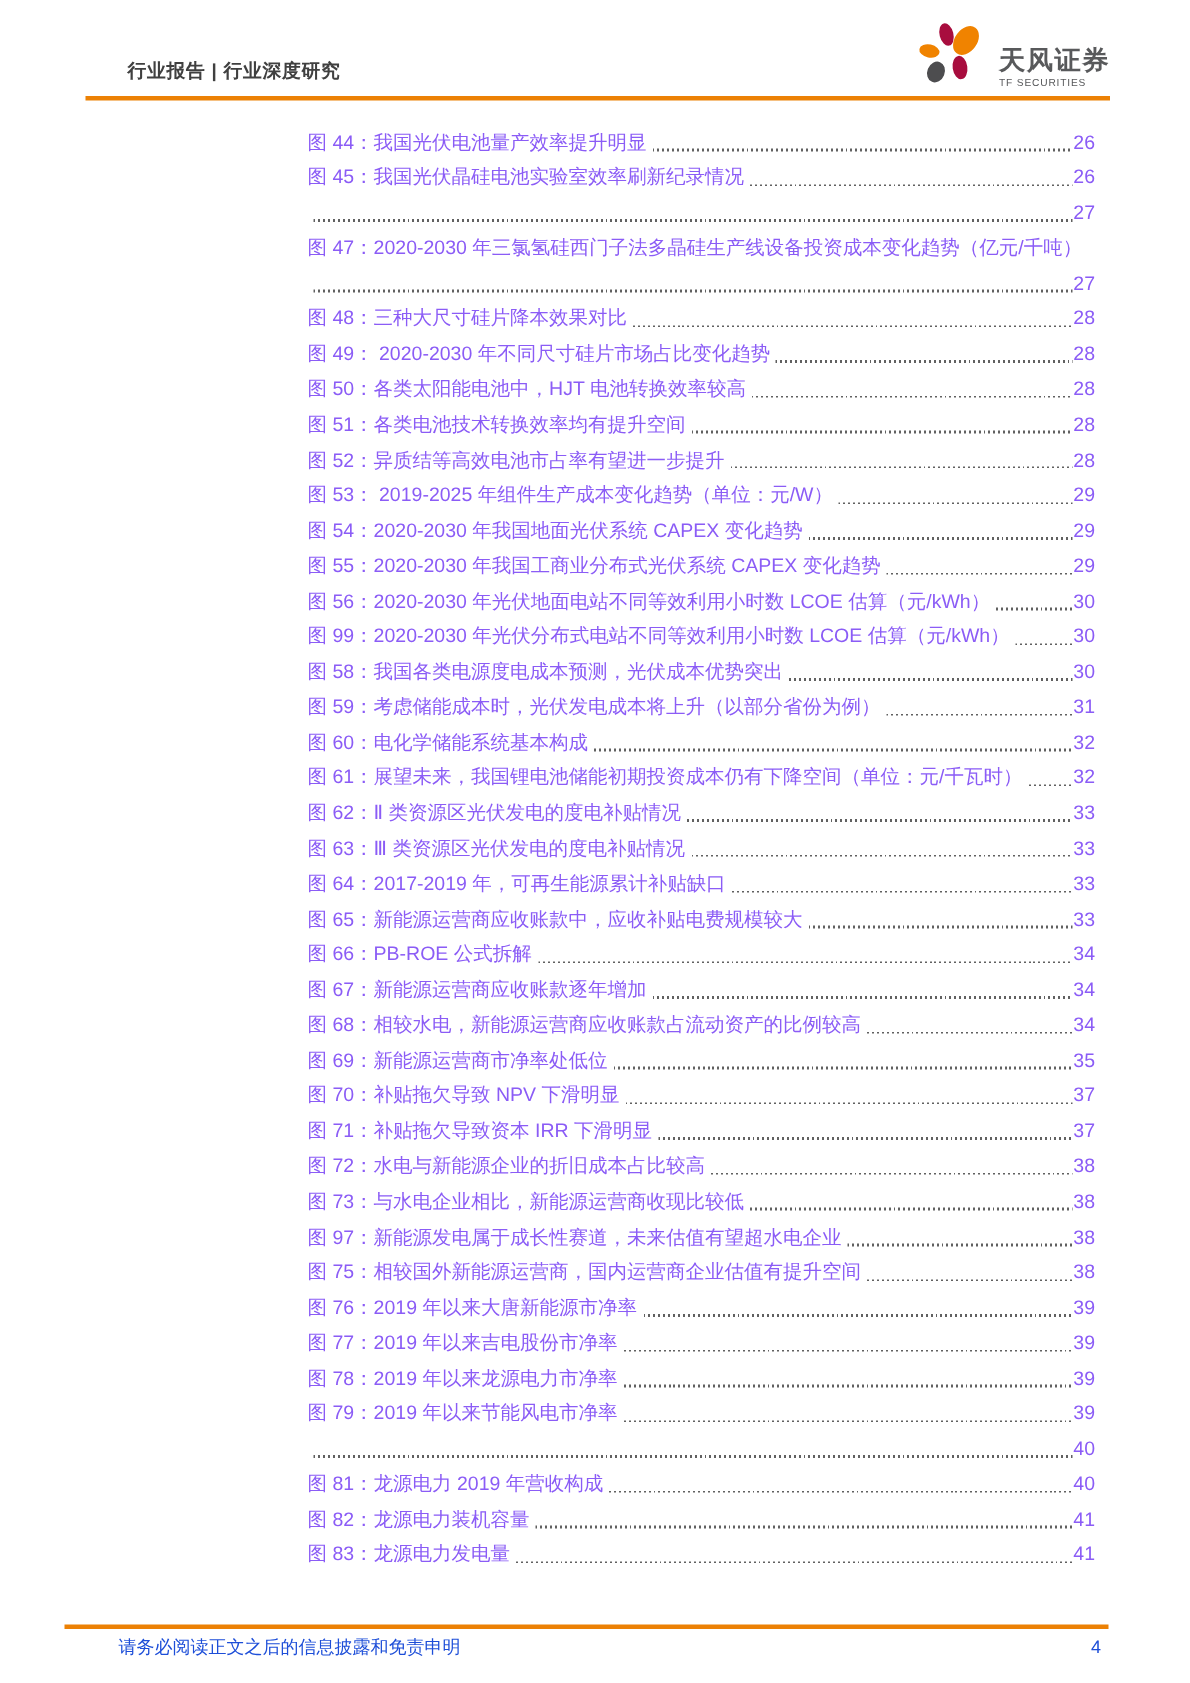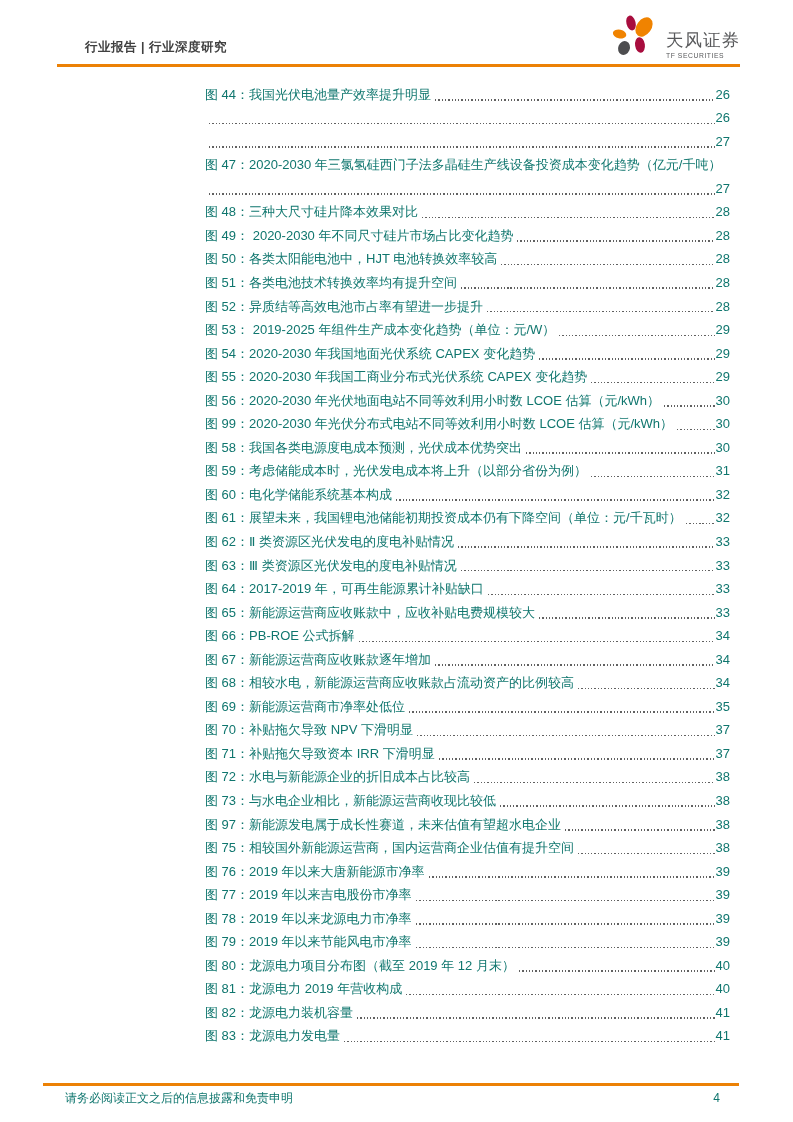--- a/index.html
+++ b/index.html
@@ -11,43 +11,43 @@
   .header-left{
     position:absolute;left:57px;top:39px;
     font-size:12.5px;font-weight:bold;color:#404040;letter-spacing:0.5px;white-space:pre;margin-left:28px;
   }
   .logo{
     position:absolute;right:53px;top:13px;
     display:flex;align-items:flex-end;gap:5px;
   }
   .logo-flower{display:block;}
   .logo-text{display:flex;flex-direction:column;justify-content:flex-end;margin-bottom:1px;}
-  .brand-cn{font-size:17.5px;font-weight:normal;color:#58595B;letter-spacing:1px;line-height:1.1;}
+  .brand-cn{font-size:17.5px;font-weight:bold;color:#58595B;letter-spacing:1px;line-height:1.1;}
   .brand-en{font-size:6.8px;color:#58595B;letter-spacing:0.55px;margin-top:2px;}
   .rule{position:absolute;background:#EC8105;height:2.5px;}
   .header-rule{left:57px;top:64px;width:683px;}
   .footer-rule{left:43px;top:1083px;width:696px;}
   
   .toc{position:absolute;left:205px;top:82px;width:525px;}
   .toc-row{
     display:flex;height:23.56px;align-items:flex-end;
     box-sizing:border-box;padding-bottom:3px;
-    font-size:13px;color:#0f766e;
+    font-size:13px;color:#8b5cf6;
   }
   .toc-label{white-space:pre;line-height:1.15;}
   .toc-leader{
     flex:1;height:1.5px;margin:0 1px 2px 4px;
     background-image:repeating-linear-gradient(to right,#616161 0 1.3px,transparent 1.3px 3.3px);
   }
   .toc-page{line-height:1.15;}
   
   .footer{
-    position:absolute;left:65px;top:1090px;width:655px;
+    position:absolute;left:79px;top:1090px;width:655px;
     display:flex;justify-content:space-between;align-items:baseline;
-    font-size:12px;color:#0f766e;
+    font-size:12px;color:#1d4ed8;
   }
 </style>
 </head>
 <body>
 
 <div class="page">
 
   <div class="header-left">行业报告 | 行业深度研究</div>
 
   <div class="logo">
@@ -66,20 +66,21 @@
 
   <div class="rule header-rule"></div>
 
   <main class="toc" id="toc-list">
       <div class="toc-row">
     <span class="toc-label">图 44：我国光伏电池量产效率提升明显</span>
     <span class="toc-leader"></span>
     <span class="toc-page">26</span>
   </div>
       <div class="toc-row">
+    <span class="toc-label">图 45：我国光伏晶硅电池实验室效率刷新纪录情况</span>
     <span class="toc-leader"></span>
     <span class="toc-page">26</span>
   </div>
       <div class="toc-row">
     <span class="toc-leader"></span>
     <span class="toc-page">27</span>
   </div>
       <div class="toc-row label-only">
     <span class="toc-label">图 47：2020-2030 年三氯氢硅西门子法多晶硅生产线设备投资成本变化趋势（亿元/千吨）</span>
 
@@ -243,21 +244,20 @@
     <span class="toc-label">图 78：2019 年以来龙源电力市净率</span>
     <span class="toc-leader"></span>
     <span class="toc-page">39</span>
   </div>
       <div class="toc-row">
     <span class="toc-label">图 79：2019 年以来节能风电市净率</span>
     <span class="toc-leader"></span>
     <span class="toc-page">39</span>
   </div>
       <div class="toc-row">
-    <span class="toc-label">图 80：龙源电力项目分布图（截至 2019 年 12 月末）</span>
     <span class="toc-leader"></span>
     <span class="toc-page">40</span>
   </div>
       <div class="toc-row">
     <span class="toc-label">图 81：龙源电力 2019 年营收构成</span>
     <span class="toc-leader"></span>
     <span class="toc-page">40</span>
   </div>
       <div class="toc-row">
     <span class="toc-label">图 82：龙源电力装机容量</span>

